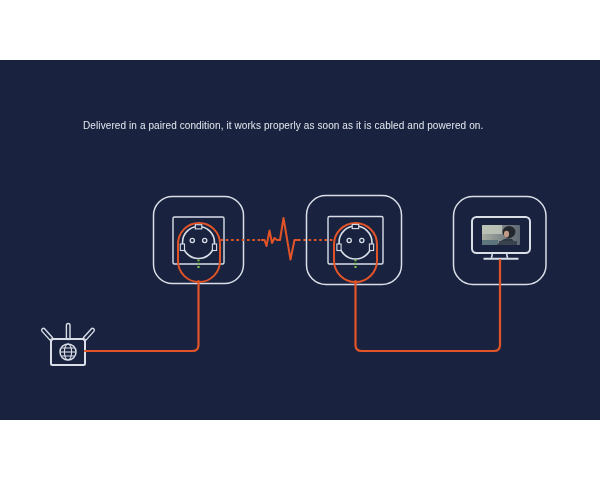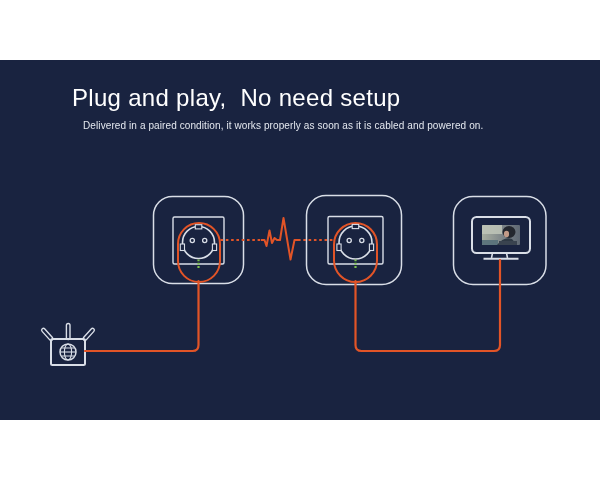--- a/index.html
+++ b/index.html
@@ -38,21 +38,20 @@
 </style>
 </head>
 <body>
 
 <div class="page">
 
   <div class="band top"></div>
 
   <div class="section"></div>
 
-  <h1 class="title">Plug and play,  No need setup</h1>
   <p class="subtitle">Delivered in a paired condition, it works properly as soon as it is cabled and powered on.</p>
 
   <svg class="diagram" width="600" height="480" viewBox="0 0 600 480" xmlns="http://www.w3.org/2000/svg">
     <defs>
       <linearGradient id="scrg" x1="0" y1="0" x2="1" y2="0">
         <stop offset="0" stop-color="#A8AEA0"></stop>
         <stop offset="0.55" stop-color="#7C8488"></stop>
         <stop offset="1" stop-color="#5E6873"></stop>
       </linearGradient>
       <clipPath id="scrclip">

